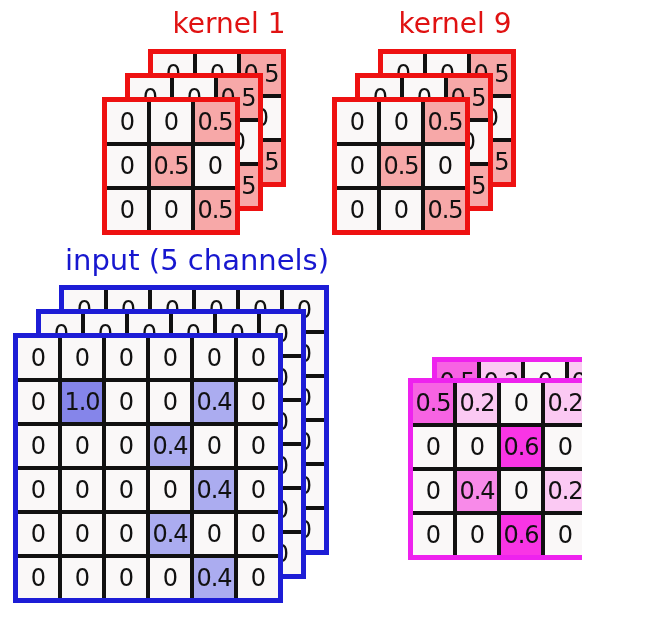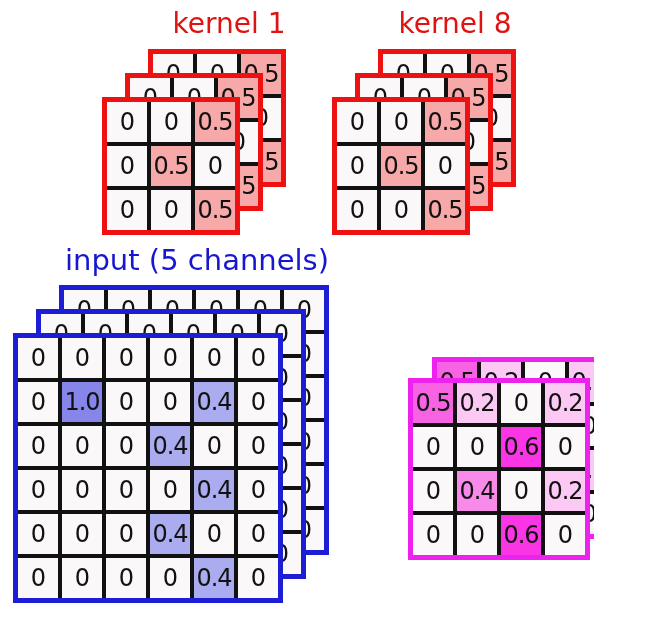--- a/index.html
+++ b/index.html
@@ -7,21 +7,20 @@
     padding: 0;
     background: #ffffff;
     font-family: "DejaVu Sans", sans-serif;
   }
   .canvas {
     position: relative;
     width: 582px;
     height: 622px;
     background: #ffffff;
     overflow: hidden;
-    padding-left: 12px;
   }
   .sec-title {
     position: absolute;
     transform: translateX(-50%);
     font-size: 29px;
     line-height: 1.15;
     white-space: nowrap;
     font-weight: 500;
   }
   .sec-title.kernel { font-size: 28px; }
@@ -40,21 +39,21 @@
     font-size: 24px;
     color: #111111;
     letter-spacing: -1px;
   }
 </style>
 </head>
 <body>
 
 <div class="canvas">
   <div class="sec-title kernel" id="title-kernel1" style="left: 229px; top: 8px; color: rgb(224, 18, 18);">kernel 1</div>
-  <div class="sec-title kernel" id="title-kernel2" style="left: 455px; top: 8px; color: rgb(224, 18, 18);">kernel 8</div>
+  <div class="sec-title kernel" id="title-kernel2" style="left: 455px; top: 8px; color: rgb(224, 18, 18);">kernel 9</div>
   <div class="sec-title" id="title-input" style="left: 197px; top: 244px; color: rgb(23, 23, 207);">input (5 channels)</div>
 
   <div id="stack-kernel1">
       <div class="layer" style="left: 148px; top: 49px; z-index: 18; grid-template-columns: repeat(3, 40px); background: rgb(17, 17, 17); border: 5px solid rgb(238, 17, 17);">
         <div class="cell" style="background: rgb(250, 248, 248);">0</div>
         <div class="cell" style="background: rgb(250, 248, 248);">0</div>
         <div class="cell" style="background: rgb(247, 168, 168);">0.5</div>
         <div class="cell" style="background: rgb(250, 248, 248);">0</div>
         <div class="cell" style="background: rgb(247, 168, 168);">0.5</div>
         <div class="cell" style="background: rgb(250, 248, 248);">0</div>

